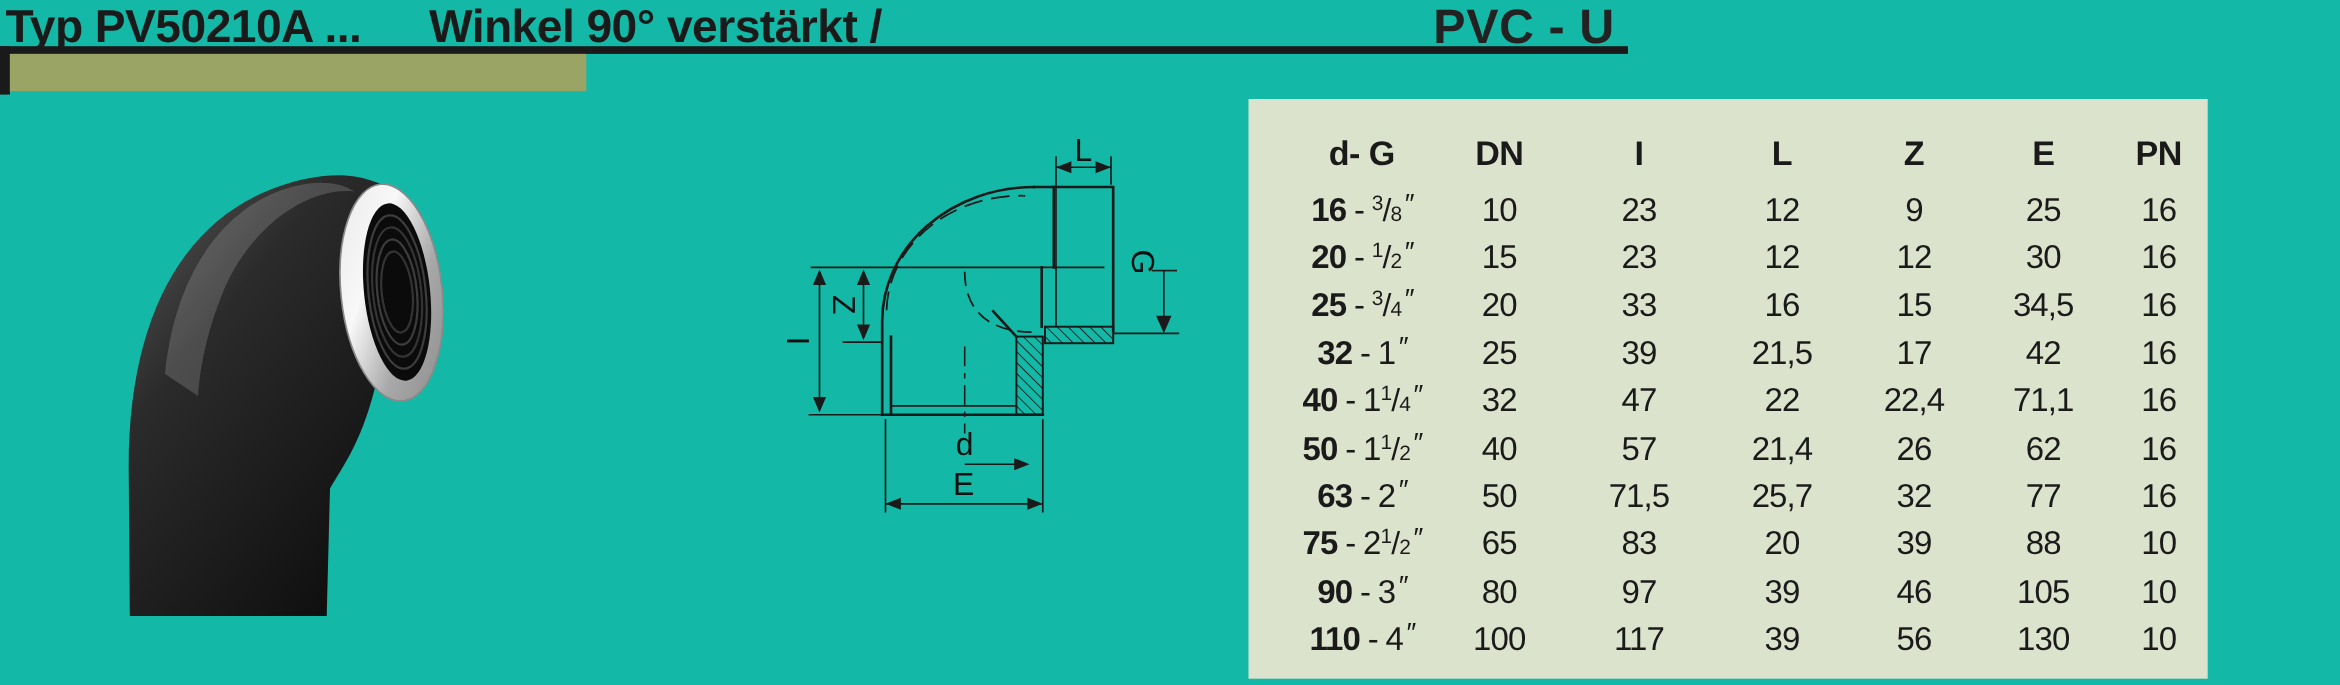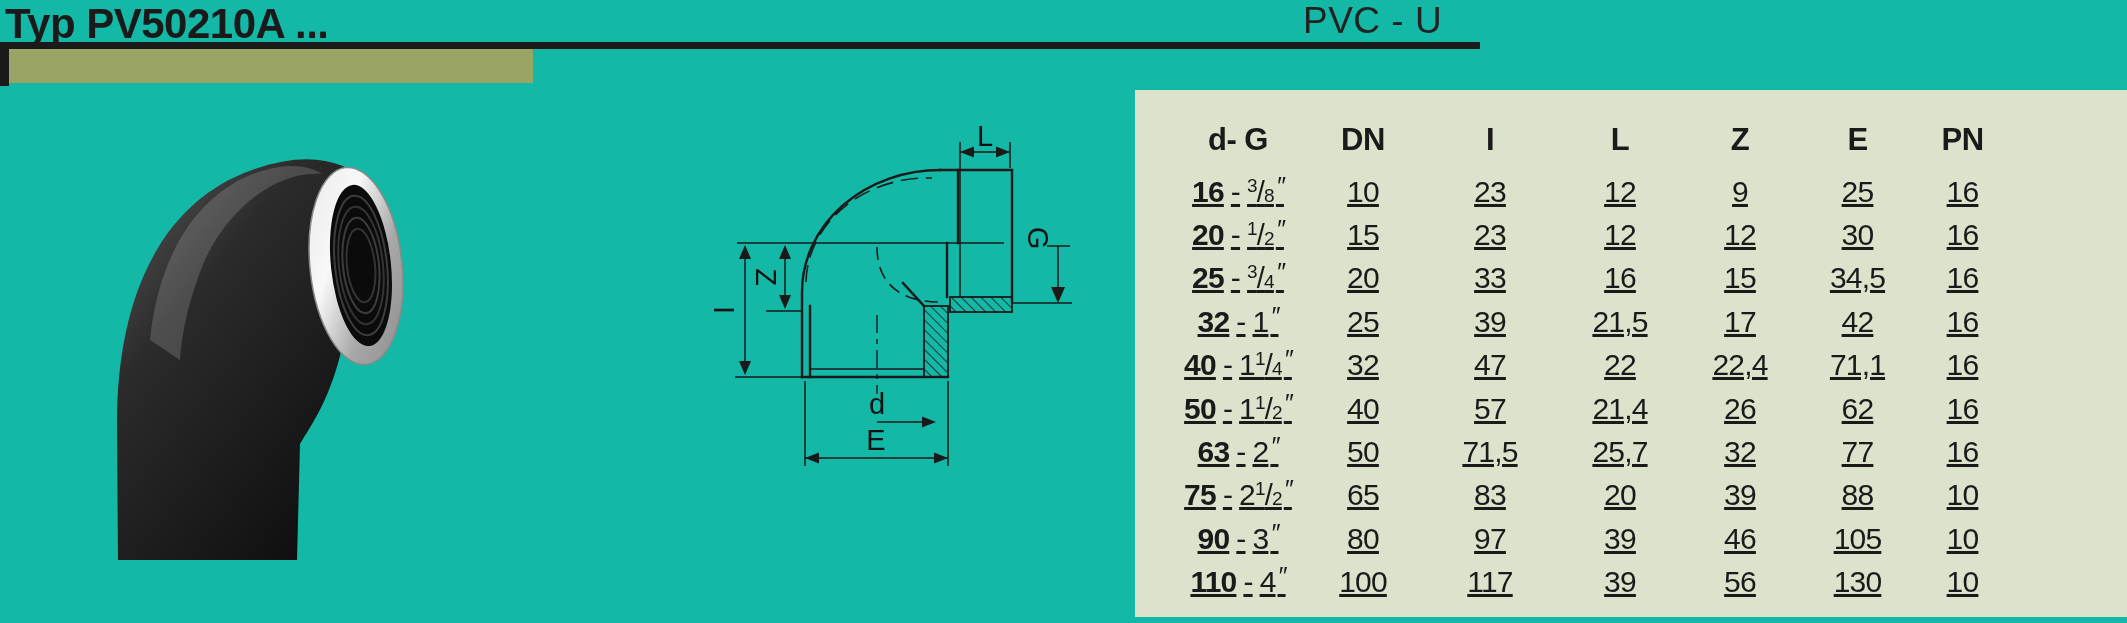--- a/index.html
+++ b/index.html
@@ -4,61 +4,62 @@
 <style>
   html,body{margin:0;padding:0;background:#ffffff;}
   .canvas{
     position:relative; width:2127px; height:623px; background:#14b8a6; overflow:hidden;
     font-family:"Liberation Sans","DejaVu Sans",sans-serif; color:#1a1a1a;padding-left:40px;
   }
   
   .hdr-type{position:absolute; left:5px; top:0; font-size:42px; font-weight:bold; letter-spacing:-0.5px; white-space:nowrap;}
   .hdr-de{position:absolute; left:390px; top:0; font-size:42px; font-weight:bold; letter-spacing:-0.5px; white-space:nowrap;}
   .hdr-fr{position:absolute; left:842px; top:0; font-size:42px; font-weight:bold; font-style:italic; letter-spacing:-0.5px; white-space:nowrap;}
-  .hdr-mat{position:absolute; left:1303px; top:0; font-size:37px; font-weight:400; letter-spacing:0.5px; white-space:nowrap; color:#222;}
+  .hdr-mat{position:absolute; left:1303px; top:0; font-size:44px; font-weight:700; letter-spacing:0.5px; white-space:nowrap; color:#222;}
   .hdr-rule{position:absolute; left:0; top:42px; width:1480px; height:7px; background:#1a1a1a;}
   .left-tick{position:absolute; left:0; top:42px; width:9px; height:44px; background:#1a1a1a;}
   .accent-bar{position:absolute; left:9px; top:49px; width:524px; height:34px; background:var(--accent,#9aa464);}
   
   .photo{position:absolute; left:90px; top:150px; width:330px; height:420px;}
   .drawing{position:absolute; left:690px; top:110px; width:390px; height:370px;}
   .drawing .main{stroke:#1a1a1a; stroke-width:2.4; fill:none; stroke-linecap:square;}
   .drawing .thin{stroke:#1a1a1a; stroke-width:1.5; fill:none;}
   .drawing .hatched{fill:url(#hatch); stroke:#1a1a1a; stroke-width:1.8;}
   .drawing .dash{stroke:#1a1a1a; stroke-width:1.6; fill:none; stroke-dasharray:17 8;}
   .drawing .dash2{stroke:#1a1a1a; stroke-width:1.6; fill:none; stroke-dasharray:13 7;}
   .drawing .cl{stroke:#1a1a1a; stroke-width:1.4; fill:none; stroke-dasharray:18 6 5 6;}
   .drawing .arr{fill:#1a1a1a; stroke:none;}
   .drawing text{font-family:"Liberation Sans","DejaVu Sans",sans-serif; font-size:29px; fill:#111;}
   
   .dim-table{
-    position:absolute; left:1135px; top:90px; width:992px; height:527px;
+    position:absolute; left:1135px; top:90px; width:872px; height:527px;
     background:var(--tablebg,#dce3cc); padding-left:30px; box-sizing:border-box;
   }
   .thead{display:grid; grid-template-columns:146px 104px 150px 110px 130px 105px 105px;
     margin-top:30px; height:40px; align-items:center;}
   .th{font-size:31px; font-weight:bold; text-align:center; letter-spacing:-0.5px;}
   .tbody{margin-top:10px;}
   .tr{display:grid; grid-template-columns:146px 104px 150px 110px 130px 105px 105px;
-    height:43.4px; align-items:center;text-decoration:underline;}
+    height:43.4px; align-items:center;}
   .td{font-size:30px; text-align:center; letter-spacing:-0.8px; white-space:nowrap;}
   .td.dg b{font-weight:bold;}
   .td.dg .dash{margin:0 7px; font-weight:400;}
   .td.dg .whole{font-weight:400;}
   .td.dg .fnum{font-size:19px; position:relative; top:-10px;}
   .td.dg .fslash{font-size:29px;}
   .td.dg .fden{font-size:19px;}
   .td.dg .inchmark{font-size:25px; position:relative; top:-7px; margin-left:2px; font-style:italic;}
 </style>
 </head>
 <body>
 
 <div class="canvas">
 
   <span class="hdr-type">Typ PV50210A ...</span>
+  <span class="hdr-de">Winkel 90° verstärkt /</span>
   <span class="hdr-mat">PVC - U</span>
   <div class="hdr-rule"></div>
   <div class="left-tick"></div>
   <div class="accent-bar"></div>
 
   <svg class="photo" viewBox="90 150 330 420">
     <defs>
       <linearGradient id="bodyGrad" x1="0" y1="0" x2="0.8" y2="1">
         <stop offset="0" stop-color="#5a5a5a"></stop>
         <stop offset="0.35" stop-color="#2b2b2b"></stop>

